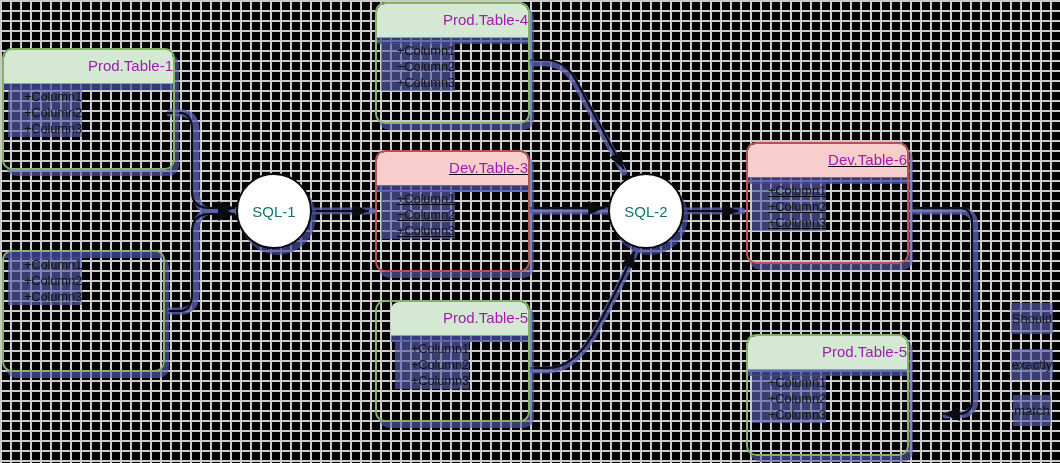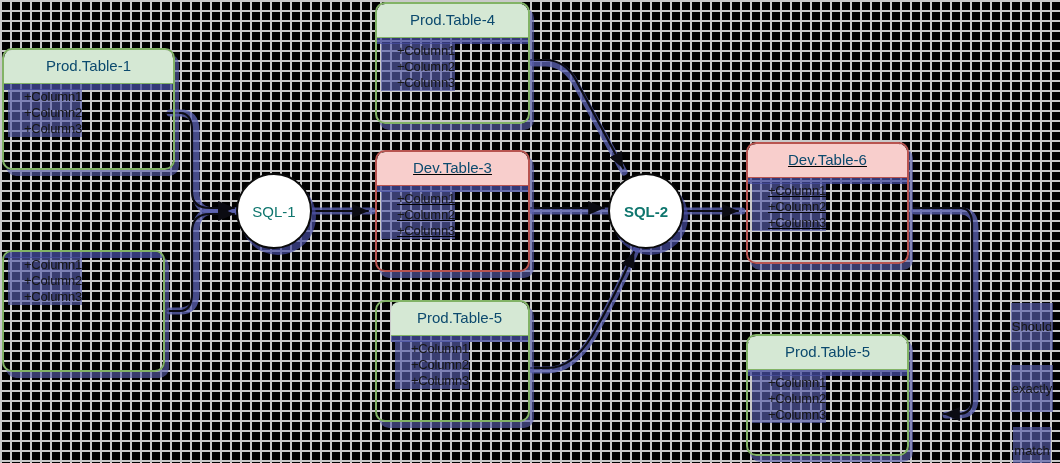--- a/index.html
+++ b/index.html
@@ -23,23 +23,23 @@
   .tbl{
     border-radius:10px;
     box-sizing:border-box;
     overflow:hidden;
     box-shadow:4px 6px 0 0 rgba(90,95,175,0.62);
   }
   .tbl .hdr{
     box-sizing:border-box;
     height:34px;
     line-height:32px;
-    text-align:center;
+    text-align:right;
     font-size:15px;
-    color:#0c4a6e;
+    color:#a21caf;
     border-radius:8px 8px 0 0;
     white-space:nowrap;
     overflow:hidden;
   }
   .tbl .body{
     box-sizing:border-box;
     position:relative;
     padding:5px 0 0 4px;
     height:calc(100% - 34px);
     background:transparent;
@@ -81,21 +81,21 @@
 
   
   .note{
     position:absolute;
     font-size:13px;
     line-height:15px;
     color:#151515;
     text-align:center;
     white-space:pre-line;
   }
-  .note span{ background:rgba(86,92,170,0.66); display:inline-block; padding:16px 1px;}
+  .note span{ background:rgba(86,92,170,0.66); display:inline-block; padding:8px 1px;}
 </style>
 </head>
 <body>
 
 <div id="canvas">
 
   <svg id="edges" viewBox="0 0 1060 463" width="1060" height="463">
     <defs>
       <marker id="ah" markerWidth="9" markerHeight="9" refX="7.2" refY="3.2" orient="auto" markerUnits="strokeWidth">
         <path d="M0,0 L7.5,3.2 L0,6.4 z" fill="#0b0b12"></path>
@@ -184,21 +184,21 @@
       <span class="col">+Column1</span>
       <span class="col">+Column2</span>
       <span class="col">+Column3</span>
     </div>
   </div>
 
   <div class="node circle" style="left:236px;top:173px;width:76px;height:76px;">
     <span>SQL-1</span>
   </div>
 
-  <div class="node circle" style="left:608px;top:173px;width:76px;height:76px;font-weight:bold;">
+  <div class="node circle" style="left:608px;top:173px;width:76px;height:76px;">
     <span>SQL-2</span>
   </div>
 
   <div class="note" style="left:1006px;top:288px;width:52px;">
     <span>Should</span><br>
     <span>exactly</span><br>
     <span>match</span>
   </div>
 
 </div>

